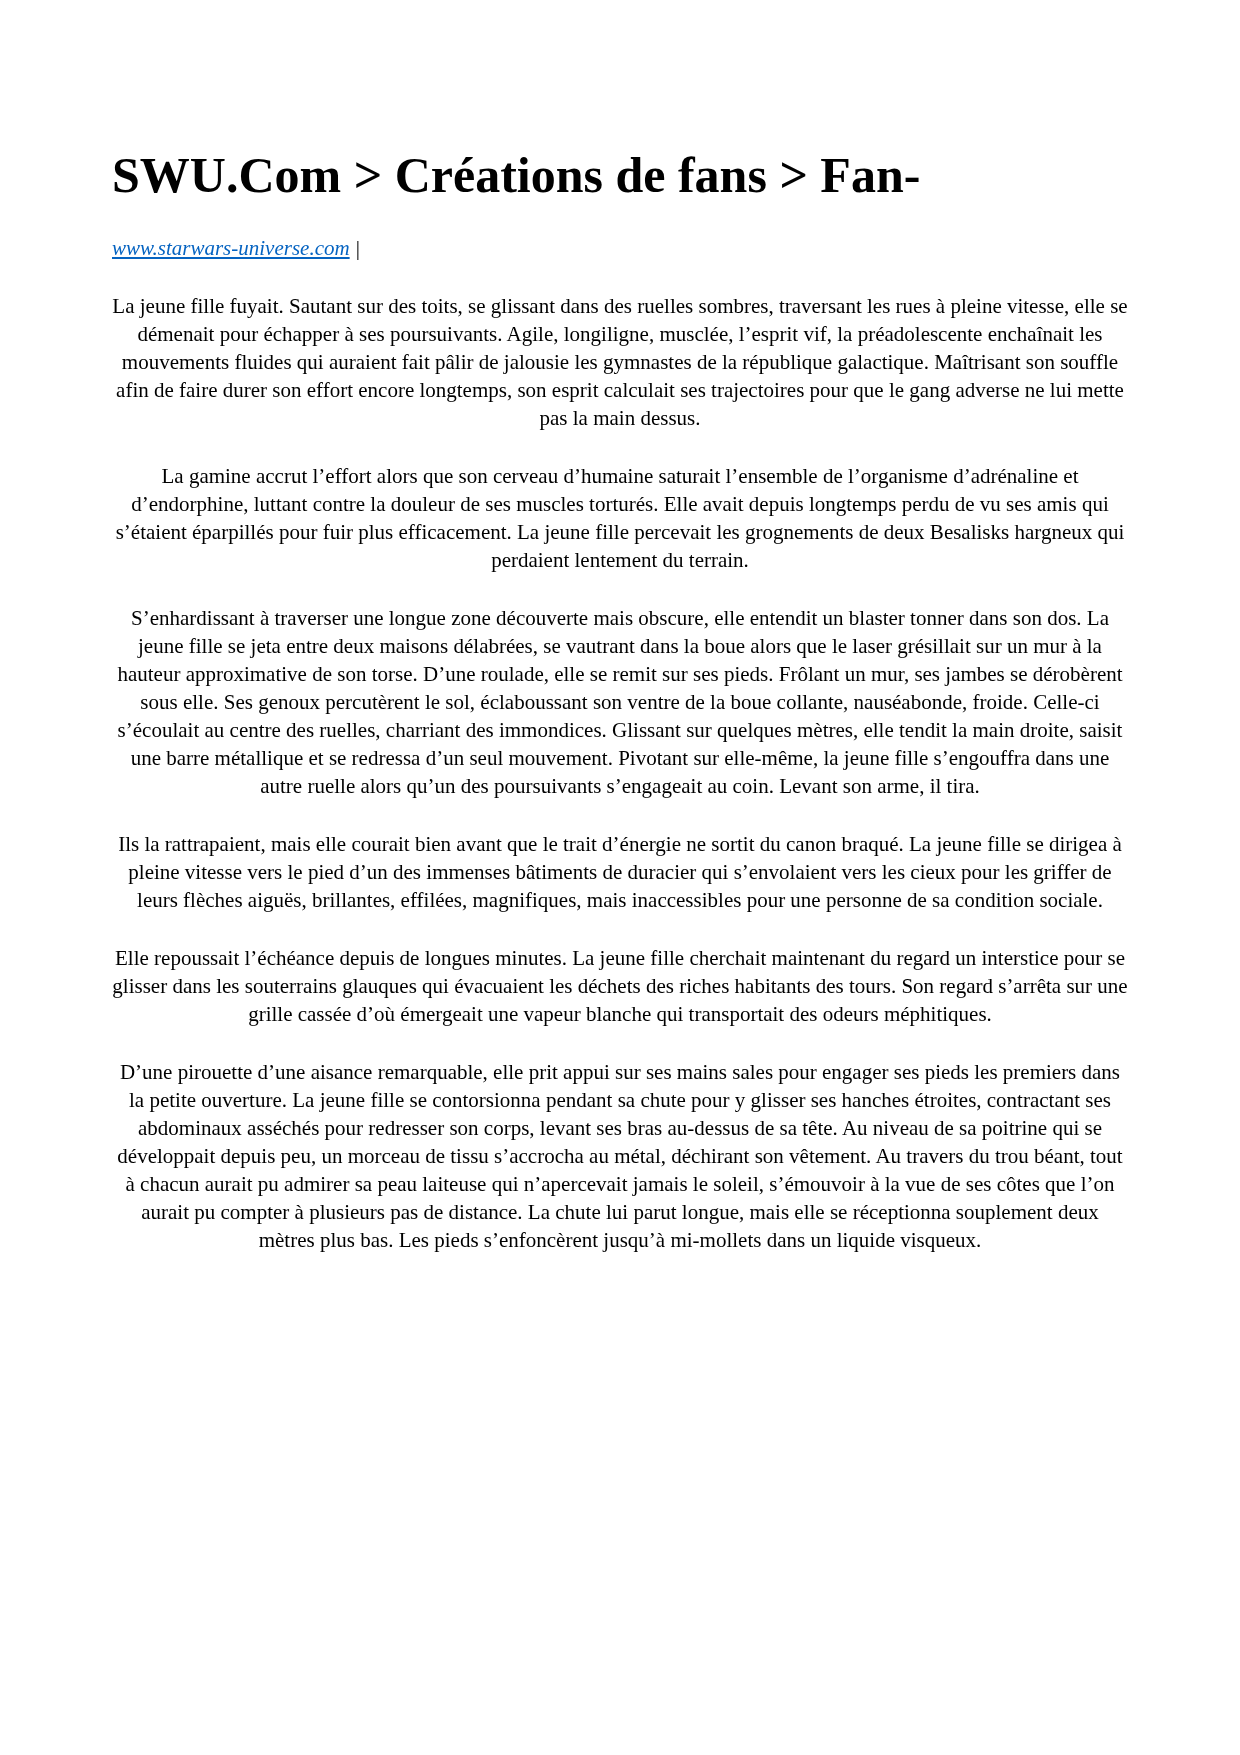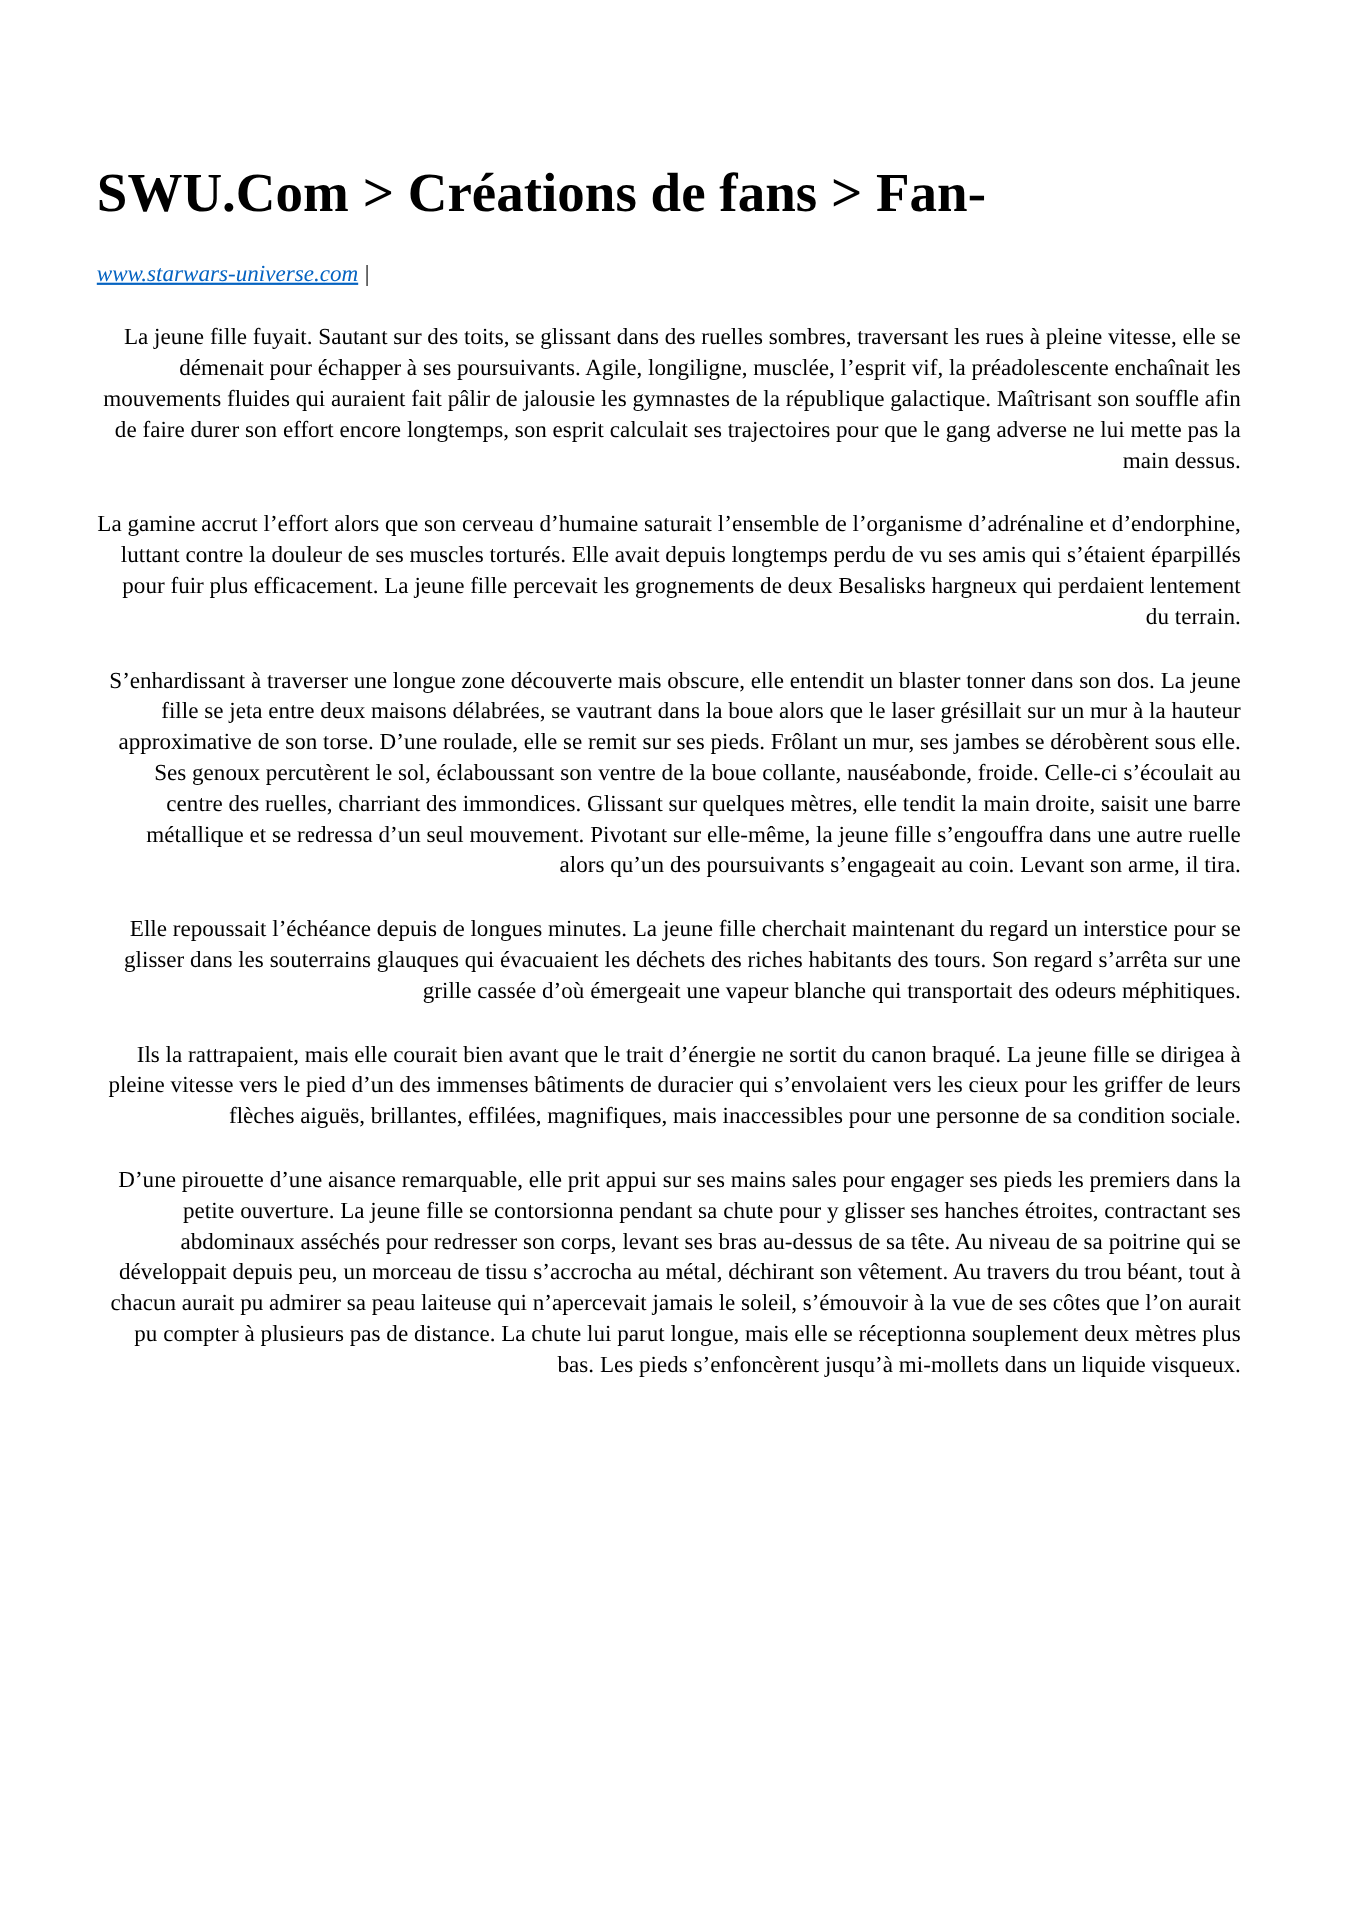--- a/index.html
+++ b/index.html
@@ -10,21 +10,21 @@
   body {
     width: 1240px;
     min-height: 1755px;
     font-family: "Liberation Serif", "DejaVu Serif", serif;
     color: #000000;
   }
   .page {
     box-sizing: border-box;
     width: 1240px;
     min-height: 1755px;
-    padding: 146px 112px 60px 88px;
+    padding: 146px 112px 60px 112px;
     background: #ffffff;
     overflow: hidden;
   }
   h1.doc-title {
     margin: 0 0 30px 0;
     font-size: 50px;
     line-height: 58px;
     font-weight: bold;
     letter-spacing: 0;
   }
@@ -40,36 +40,36 @@
     font-style: italic;
   }
   .source-sep {
     color: #000000;
     margin-left: 6px;
   }
   .article p {
     margin: 30px 0 0 0;
     font-size: 21px;
     line-height: 28px;
-    text-align: right;
+    text-align: center;
   }
 </style>
 </head>
 <body>
 
 <main class="page">
 
   <h1 class="doc-title"><span>SWU.Com &gt; Créations de fans &gt; Fan-</span><br></h1>
 
   <div class="source-row">
     <a class="source-link">www.starwars-universe.com</a><span class="source-sep">|</span>
   </div>
 
   <article class="article">
     <p>La jeune fille fuyait. Sautant sur des toits, se glissant dans des ruelles sombres, traversant les rues à pleine vitesse, elle se démenait pour échapper à ses poursuivants. Agile, longiligne, musclée, l’esprit vif, la préadolescente enchaînait les mouvements fluides qui auraient fait pâlir de jalousie les gymnastes de la république galactique. Maîtrisant son souffle afin de faire durer son effort encore longtemps, son esprit calculait ses trajectoires pour que le gang adverse ne lui mette pas la main dessus.</p>
     <p>La gamine accrut l’effort alors que son cerveau d’humaine saturait l’ensemble de l’organisme d’adrénaline et d’endorphine, luttant contre la douleur de ses muscles torturés. Elle avait depuis longtemps perdu de vu ses amis qui s’étaient éparpillés pour fuir plus efficacement. La jeune fille percevait les grognements de deux Besalisks hargneux qui perdaient lentement du terrain.</p>
     <p>S’enhardissant à traverser une longue zone découverte mais obscure, elle entendit un blaster tonner dans son dos. La jeune fille se jeta entre deux maisons délabrées, se vautrant dans la boue alors que le laser grésillait sur un mur à la hauteur approximative de son torse. D’une roulade, elle se remit sur ses pieds. Frôlant un mur, ses jambes se dérobèrent sous elle. Ses genoux percutèrent le sol, éclaboussant son ventre de la boue collante, nauséabonde, froide. Celle-ci s’écoulait au centre des ruelles, charriant des immondices. Glissant sur quelques mètres, elle tendit la main droite, saisit une barre métallique et se redressa d’un seul mouvement. Pivotant sur elle-même, la jeune fille s’engouffra dans une autre ruelle alors qu’un des poursuivants s’engageait au coin. Levant son arme, il tira.</p>
+    <p>Ils la rattrapaient, mais elle courait bien avant que le trait d’énergie ne sortit du canon braqué. La jeune fille se dirigea à pleine vitesse vers le pied d’un des immenses bâtiments de duracier qui s’envolaient vers les cieux pour les griffer de leurs flèches aiguës, brillantes, effilées, magnifiques, mais inaccessibles pour une personne de sa condition sociale.</p>
     <p>Elle repoussait l’échéance depuis de longues minutes. La jeune fille cherchait maintenant du regard un interstice pour se glisser dans les souterrains glauques qui évacuaient les déchets des riches habitants des tours. Son regard s’arrêta sur une grille cassée d’où émergeait une vapeur blanche qui transportait des odeurs méphitiques.</p>
-    <p>Ils la rattrapaient, mais elle courait bien avant que le trait d’énergie ne sortit du canon braqué. La jeune fille se dirigea à pleine vitesse vers le pied d’un des immenses bâtiments de duracier qui s’envolaient vers les cieux pour les griffer de leurs flèches aiguës, brillantes, effilées, magnifiques, mais inaccessibles pour une personne de sa condition sociale.</p>
     <p>D’une pirouette d’une aisance remarquable, elle prit appui sur ses mains sales pour engager ses pieds les premiers dans la petite ouverture. La jeune fille se contorsionna pendant sa chute pour y glisser ses hanches étroites, contractant ses abdominaux asséchés pour redresser son corps, levant ses bras au-dessus de sa tête. Au niveau de sa poitrine qui se développait depuis peu, un morceau de tissu s’accrocha au métal, déchirant son vêtement. Au travers du trou béant, tout à chacun aurait pu admirer sa peau laiteuse qui n’apercevait jamais le soleil, s’émouvoir à la vue de ses côtes que l’on aurait pu compter à plusieurs pas de distance. La chute lui parut longue, mais elle se réceptionna souplement deux mètres plus bas. Les pieds s’enfoncèrent jusqu’à mi-mollets dans un liquide visqueux.</p>
   </article>
 
 </main>
 
 </body></html>

